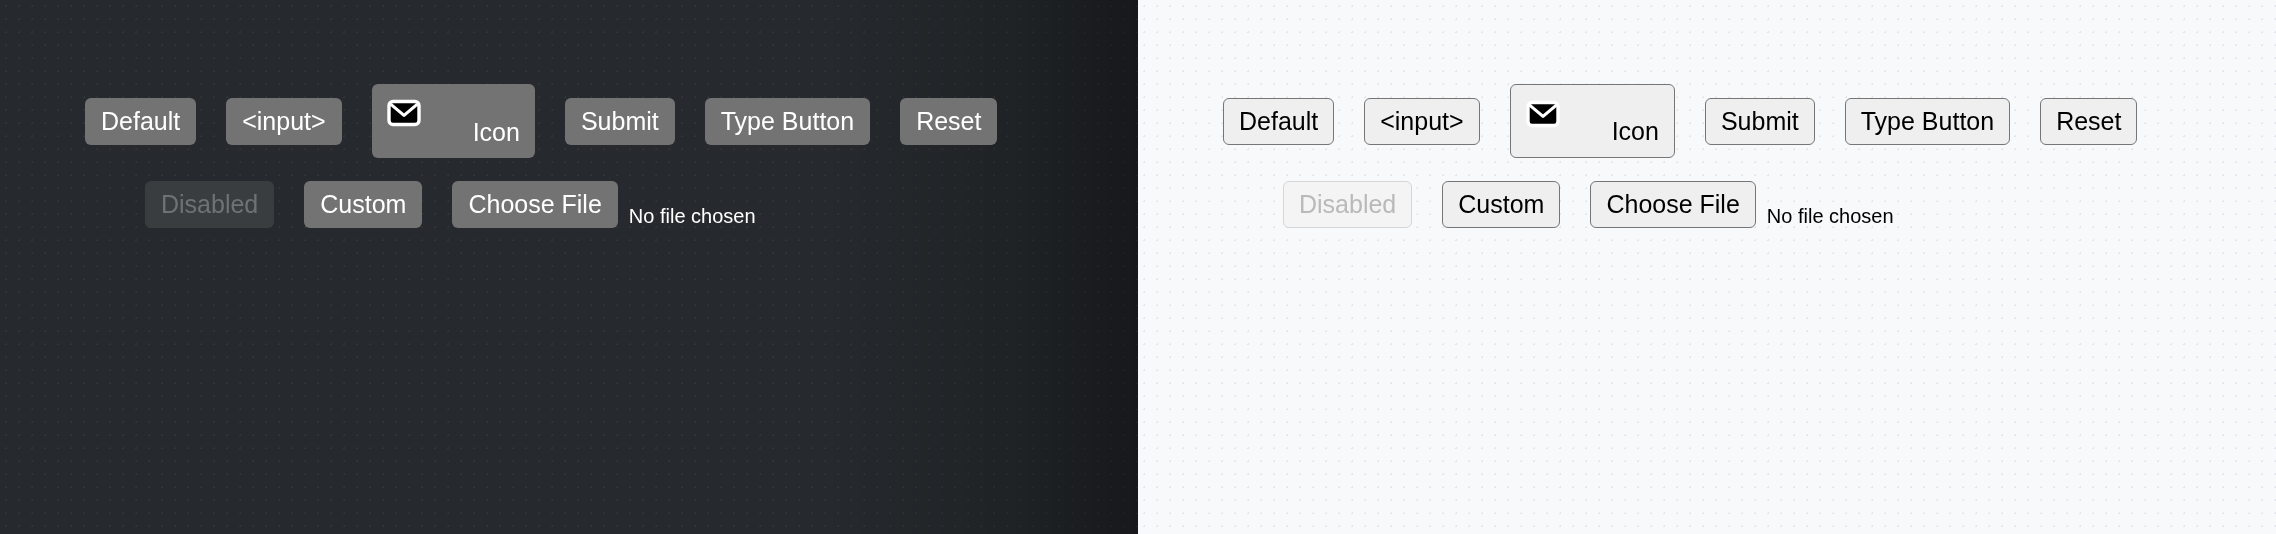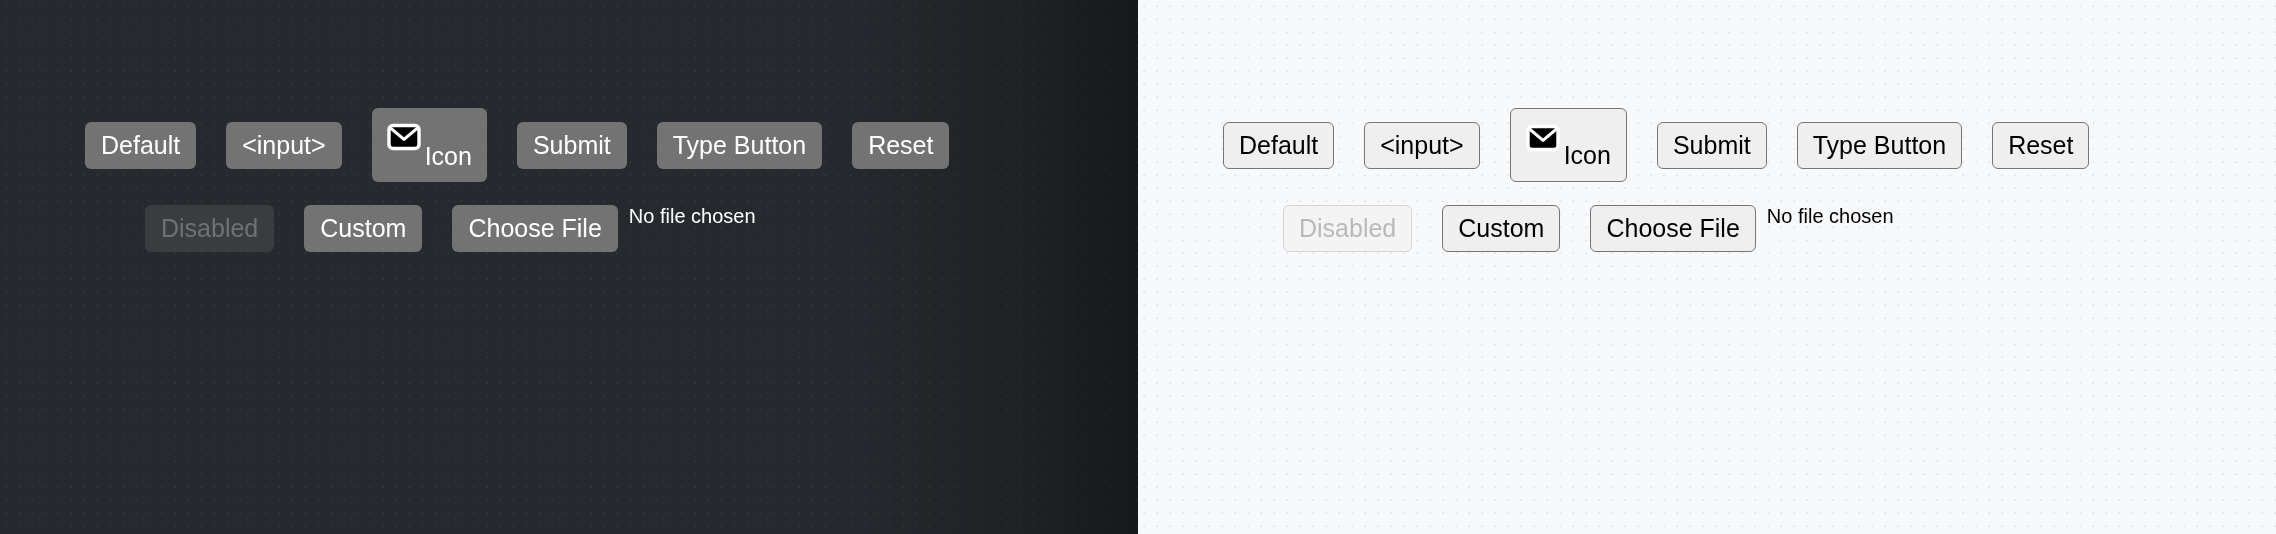--- a/index.html
+++ b/index.html
@@ -28,21 +28,21 @@
 
   .panel.light{background-color:#f8f9fb;}
   .panel.light .dots{
     position:absolute;inset:0;
     background-image:radial-gradient(rgba(120,130,150,.17) 1px, transparent 1px);
     background-size:13px 13px;
     pointer-events:none;
   }
 
   
-  .content{position:relative;z-index:2;padding-top:108px;}
+  .content{position:relative;z-index:2;padding-top:84px;}
   .row{display:flex;align-items:center;}
   .row1{gap:0;height:74px;}
   .row2{margin-top:24px;height:44px;}
 
   .spacer-a{width:85px;flex:none;}
   .spacer-b{width:145px;flex:none;}
   .gap{width:30px;flex:none;}
 
   
   .btn{
@@ -73,34 +73,35 @@
   .light .btn.disabled{
     background:#f4f4f4;color:#b9b9b9;border-color:#d6d6d6;cursor:default;
   }
 
   
   .btn.icon-btn{
     flex-direction:row;
     align-items:flex-start;
     padding:14px 15px 16px 15px;
     height:74px;
+    gap:48px;
   }
   .icon-glyph{
     width:34px;height:30px;flex:none;
     display:block;
   }
   .icon-label{
     font-size:25px;
     align-self:flex-end;
     margin-left:4px;
     margin-bottom:-3px;
   }
 
   
-  .file-wrap{display:inline-flex;align-items:flex-start;}
+  .file-wrap{display:inline-flex;align-items:flex-end;}
   .file-status{
     font-size:20px;
     margin-left:11px;
     white-space:nowrap;
   }
   .dark .file-status{color:#ffffff;}
   .light .file-status{color:#000000;}
 </style>
 </head>
 <body>

